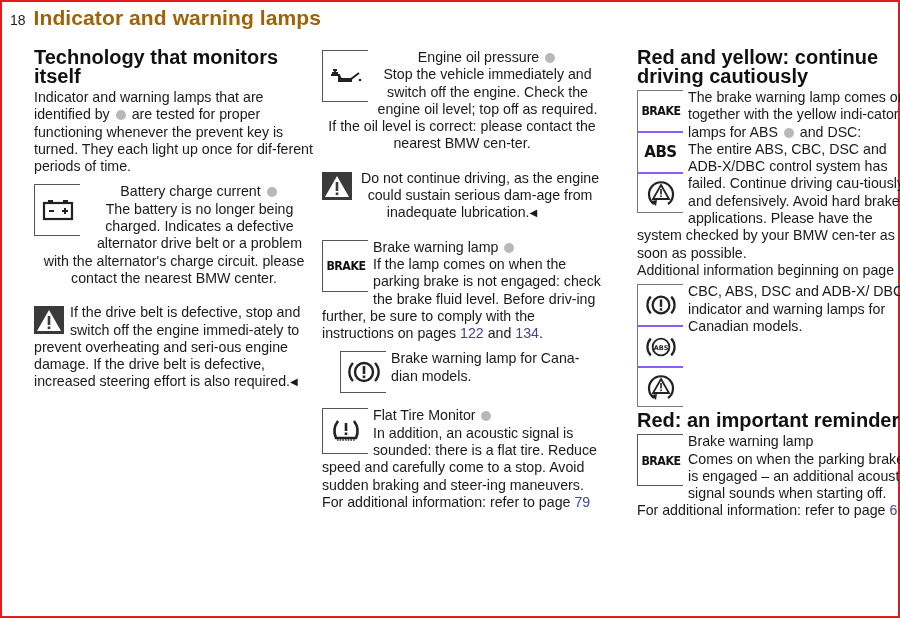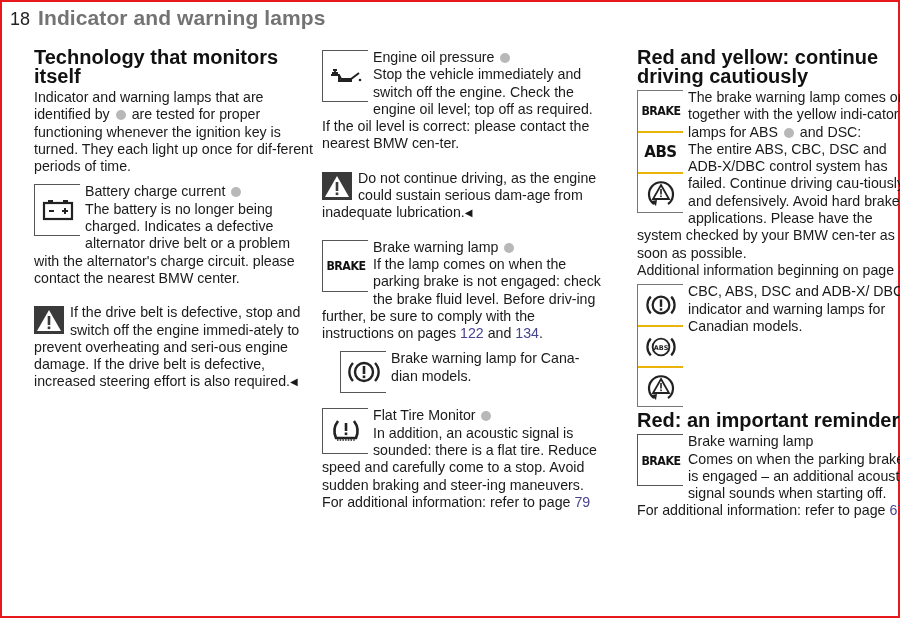--- a/index.html
+++ b/index.html
@@ -3,53 +3,53 @@
   <meta charset="utf-8">
   <style>
     * { box-sizing: border-box; margin: 0; padding: 0; }
     html, body { width: 900px; height: 618px; background: #fff; overflow: hidden; }
     body { font-family: "Liberation Sans", "DejaVu Sans", sans-serif; color: #1a1a1a; }
     .page {
       position: relative; width: 900px; height: 618px;
       border: 2px solid #e8191c; background: #fff;
     }
     .page-header { position: absolute; left: 8px; top: 4px; display: flex; align-items: baseline; }
-    .page-num { font-size: 18px; margin-right: 8px; color: #222; }
-    .page-title { font-size: 21px; font-weight: bold; color: #737373; letter-spacing: 0.1px; }
+    .page-num { font-size: 14px; margin-right: 8px; color: #222; }
+    .page-title { font-size: 21px; font-weight: bold; color: #a16207; letter-spacing: 0.1px; }
 
     .col { position: absolute; top: 46px; font-size: 14.2px; line-height: 17.3px; }
     .col1 { left: 32px; width: 280px; }
     .col2 { left: 320px; width: 280px; top: 47px; }
     .col3 { left: 635px; width: 280px; }
 
     h2 { font-size: 20px; font-weight: bold; line-height: 19px; color: #111; margin-bottom: 3px; }
     p { margin: 0; }
     .mb8 { margin-bottom: 8px; }
     .mb12 { margin-bottom: 13px; }
-    .mb16 { margin-bottom: 17px; }
+    .mb16 { margin-bottom: 17px; text-align: center; }
 
     .dot {
       display: inline-block; width: 10px; height: 10px; border-radius: 50%;
       background: #b8b8b8; vertical-align: -1px; margin: 0 2px;
     }
     .link { color: #45458f; }
     .end-mark { font-size: 10px; vertical-align: 1px; }
 
     
     .ibox {
       float: left; width: 46px; height: 52px; margin-right: 5px; margin-top: 1px;
       border-top: 1px solid #555; border-left: 1px solid #555; border-bottom: 1px solid #555;
       display: flex; align-items: center; justify-content: center;
     }
     .stack { float: left; width: 46px; margin-right: 5px; margin-top: 1px; border-left: 1px solid #777; }
     .stack .cell {
       height: 41px; border-top: 1px solid #777; display: flex; align-items: center; justify-content: center;
     }
     .stack .cell:last-child { border-bottom: 1px solid #777; }
-    .stack .cell + .cell { border-top: 2px solid #eab308; align-items: center; }
+    .stack .cell + .cell { border-top: 2px solid #8b5cf6; align-items: center; }
 
     .warn {
       float: left; width: 30px; height: 28px; margin-right: 6px; margin-top: 2px;
       background: #3a3a3a; display: flex; align-items: center; justify-content: center;
     }
     .txt-brake { font-family: "DejaVu Sans", sans-serif; font-weight: bold; font-size: 13px; letter-spacing: -0.6px; transform: scaleX(0.85); color: #111; }
     .txt-abs { font-family: "DejaVu Sans", sans-serif; font-weight: bold; font-size: 15px; letter-spacing: -0.5px; color: #111; }
     .clear { clear: both; }
   </style>
 </head>
@@ -57,21 +57,21 @@
 
 <div class="page">
 
   <div class="page-header">
     <span class="page-num">18</span>
     <span class="page-title">Indicator and warning lamps</span>
   </div>
 
   <div class="col col1">
     <h2>Technology that monitors itself</h2>
-    <p class="mb8"><span>Indicator and warning lamps that are identified by</span> <span class="dot"></span> <span>are tested for proper functioning whenever the ignition key is turned. They each light up once for dif-ferent periods of time.</span></p>
+    <p class="mb8"><span>Indicator and warning lamps that are identified by</span> <span class="dot"></span> <span>are tested for proper functioning whenever the prevent key is turned. They each light up once for dif-ferent periods of time.</span></p>
 
     <div class="mb16">
       <div class="ibox">
         <svg width="32" height="22" viewBox="0 0 32 22">
           <rect x="6" y="1" width="5" height="3" fill="#222"></rect>
           <rect x="21" y="1" width="5" height="3" fill="#222"></rect>
           <rect x="2" y="4" width="28" height="16" fill="none" stroke="#222" stroke-width="2.2"></rect>
           <rect x="7" y="11" width="5" height="2" fill="#222"></rect>
           <rect x="20" y="11" width="6" height="2" fill="#222"></rect>
           <rect x="22" y="9" width="2" height="6" fill="#222"></rect>

